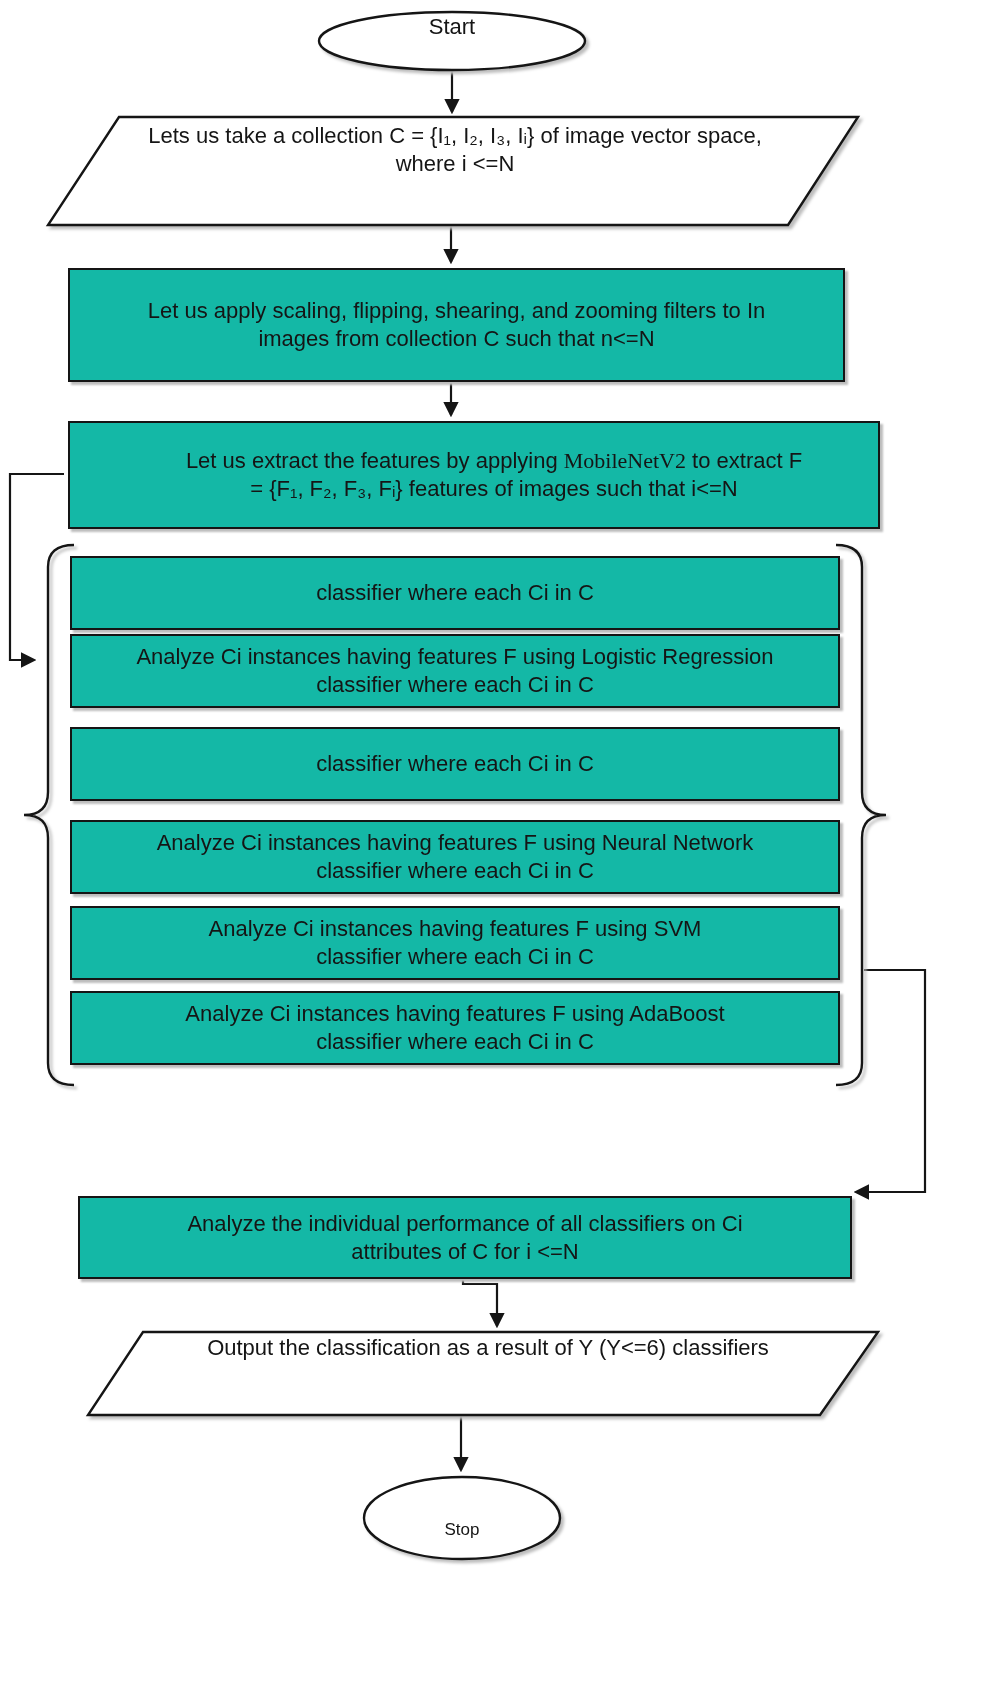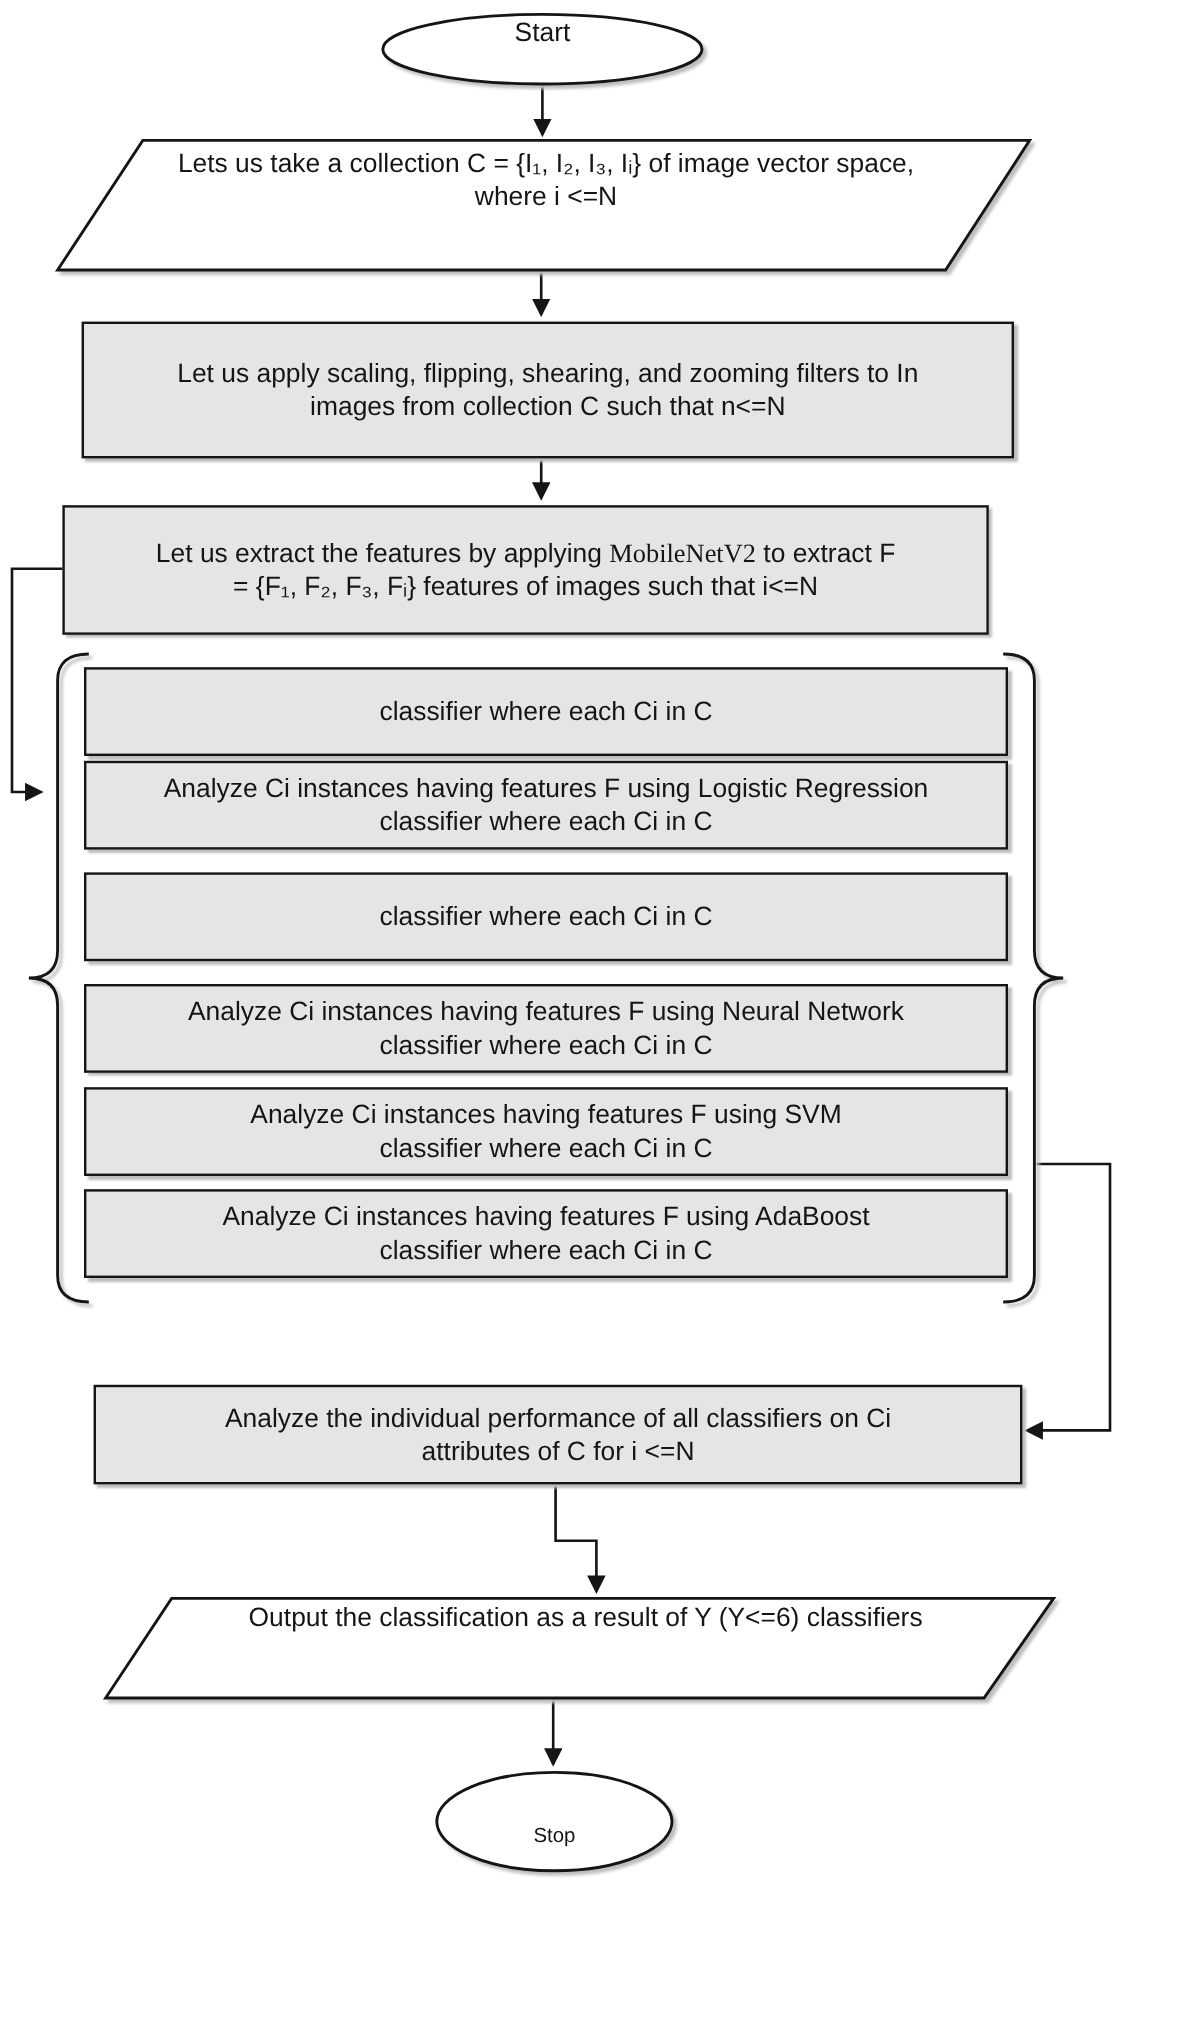--- a/index.html
+++ b/index.html
@@ -14,21 +14,21 @@
   #wires { position: absolute; left: 0; top: 0; z-index: 1; }
   .shadowed { filter: drop-shadow(3px 3px 1.5px #bdbdbd); }
   .node {
     position: absolute; z-index: 2;
     display: flex; flex-direction: column;
     align-items: center; justify-content: center;
     text-align: center;
     font-size: 22px; line-height: 28px;
   }
   .rect {
-    background: #e5e5e5;
+    background: #14b8a6;
     border: 2px solid #151515;
     box-shadow: 3px 3px 2px #bdbdbd;
   }
   .overlay {
     position: absolute; z-index: 3;
     display: flex; flex-direction: column;
     align-items: center; justify-content: flex-start;
     text-align: center;
     font-size: 22px; line-height: 28px;
     background: transparent;
@@ -76,21 +76,21 @@
 <div class="overlay" style="left:85px;top:122px;width:740px;height:98px;">
   <div>Lets us take a collection C = {I₁, I₂, I₃, Iᵢ} of image vector space,</div>
   <div>where i &lt;=N</div>
 </div>
 
 <div class="node rect" style="left:68px;top:268px;width:773px;height:110px;">
   <div>Let us apply scaling, flipping, shearing, and zooming filters to In</div>
   <div>images from collection C such that n&lt;=N</div>
 </div>
 
-<div class="node rect" style="left:52px;top:421px;width:768px;height:104px;">
+<div class="node rect" style="left:68px;top:421px;width:768px;height:104px;padding-left:40px;">
   <div><span>Let us extract the features by applying </span><span class="serif">MobileNetV2</span><span> to extract F</span></div>
   <div>= {F₁, F₂, F₃, Fᵢ} features of images such that i&lt;=N</div>
 </div>
 
 <div class="node rect" style="left:70px;top:556px;width:766px;height:70px;">
   <div>classifier where each Ci in C</div>
 </div>
 <div class="node rect" style="left:70px;top:634px;width:766px;height:70px;">
   <div>Analyze Ci instances having features F using Logistic Regression</div>
   <div>classifier where each Ci in C</div>
@@ -104,21 +104,21 @@
 </div>
 <div class="node rect" style="left:70px;top:906px;width:766px;height:70px;">
   <div>Analyze Ci instances having features F using SVM</div>
   <div>classifier where each Ci in C</div>
 </div>
 <div class="node rect" style="left:70px;top:991px;width:766px;height:70px;">
   <div>Analyze Ci instances having features F using AdaBoost</div>
   <div>classifier where each Ci in C</div>
 </div>
 
-<div class="node rect" style="left:78px;top:1154px;width:770px;height:79px;">
+<div class="node rect" style="left:78px;top:1196px;width:770px;height:79px;">
   <div>Analyze the individual performance of all classifiers on Ci</div>
   <div>attributes of C for i &lt;=N</div>
 </div>
 
 <div class="overlay" style="left:110px;top:1334px;width:756px;height:62px;">
   <div>Output the classification as a result of Y (Y&lt;=6) classifiers</div>
 </div>
 
 <div class="overlay" style="left:364px;top:1478px;width:196px;height:80px;">
   <div class="stop-label">Stop</div>

